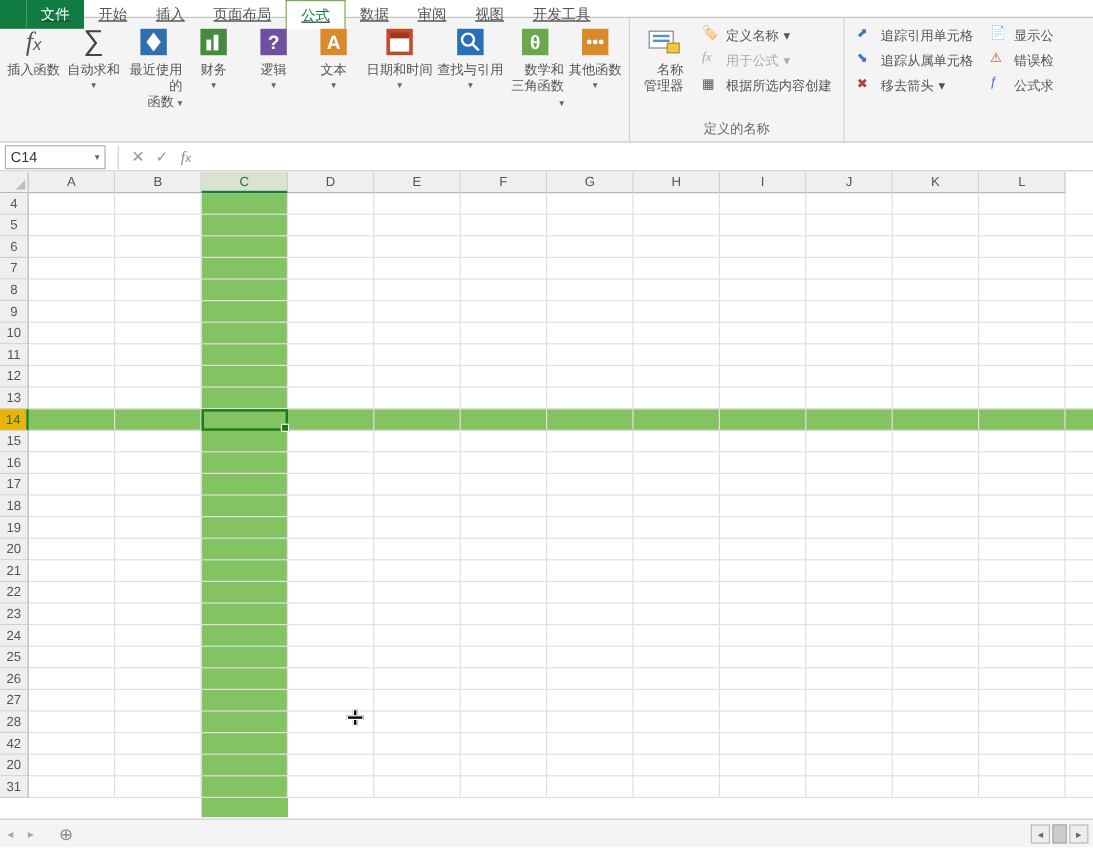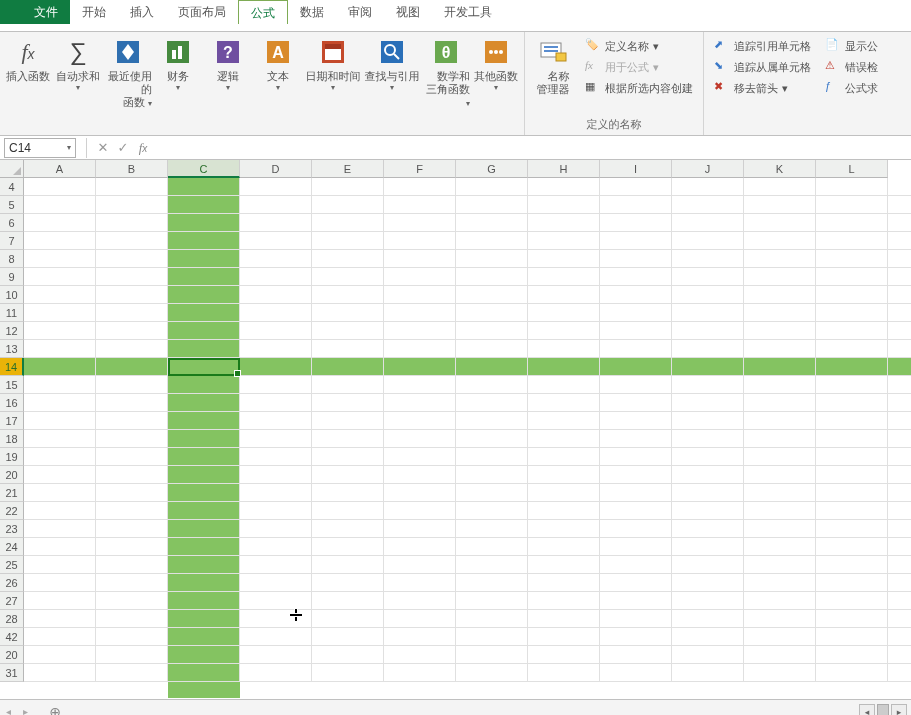--- a/index.html
+++ b/index.html
@@ -1,19 +1,19 @@
 <!DOCTYPE html>
 <html><head>
 <meta charset="utf-8">
 <style>
 * { margin:0; padding:0; box-sizing:border-box; font-family:"Microsoft YaHei","SimSun",sans-serif; }
 body { width:911px; height:715px; background:#fff; overflow:hidden; font-size:12px; color:#333; }
 
 
-.menubar { height:32px; background:#fff; display:flex; border-bottom:1px solid #c0c0c0; }
+.menubar { height:15px; background:#fff; display:flex; border-bottom:1px solid #c0c0c0;text-decoration:underline; }
 .menubar .app-icon { width:22px; height:24px; background:#107c41; }
 .menubar .tab { padding:0 12px; height:24px; line-height:24px; cursor:pointer; font-size:12px; color:#555; }
 .menubar .tab.file { background:#107c41; color:#fff; font-weight:400; }
 .menubar .tab.active { border:1px solid #7eab55; border-bottom:none; color:#107c41; background:#fff; }
 
 
 .ribbon { height:104px; background:#f4f4f4; display:flex; border-bottom:1px solid #c0c0c0; font-size:11px; color:#555; }
 .group { border-right:1px solid #d4d4d4; padding:2px 4px 0 4px; display:flex; flex-direction:column; }
 .group-body { flex:1; display:flex; align-items:flex-start; gap:2px; }
 .group-label { text-align:center; font-size:11px; color:#666; padding:2px 0 3px; }
@@ -23,21 +23,21 @@
 .big-btn .lbl { font-size:11px; line-height:13px; text-align:right; margin-top:2px; }
 .big-btn .arrow { font-size:8px; color:#666; }
 
 .side-col { display:flex; flex-direction:column; gap:1px; padding:2px 2px; }
 .side-item { display:flex; align-items:center; gap:4px; height:20px; padding:0 4px; cursor:pointer; white-space:nowrap; font-size:11px; }
 .side-item .ic { width:16px; height:16px; }
 .side-item.disabled { color:#aaa; }
 
 
 .fbar { height:24px; display:flex; align-items:center; border-bottom:1px solid #c0c0c0; background:#fff; }
-.namebox { width:72px; height:20px; border:1px solid #b0b0b0; margin:0 4px; padding:1px 4px; font-size:12px; display:flex; align-items:center; justify-content:space-between; }
+.namebox { width:84px; height:20px; border:1px solid #b0b0b0; margin:0 4px; padding:1px 4px; font-size:12px; display:flex; align-items:center; justify-content:space-between; }
 .namebox .dd { font-size:8px; color:#666; }
 .fbar .sep { width:1px; height:20px; background:#d0d0d0; margin:0 6px; }
 .fbar .fb-btn { width:20px; text-align:center; color:#999; cursor:pointer; font-size:13px; }
 .fbar .fb-btn.fx { font-style:italic; font-family:"Times New Roman",serif; color:#888; font-size:13px; }
 .fbar input { flex:1; border:none; outline:none; height:20px; font-size:12px; padding:0 4px; }
 
 
 .grid-wrap { position:relative; width:911px; height:539px; overflow:hidden; background:#fff; }
 .corner { position:absolute; left:0; top:0; width:24px; height:18px; background:#eef0ee; border-right:1px solid #b7b7b7; border-bottom:1px solid #b7b7b7; }
 .corner::after{ content:""; position:absolute; right:2px; bottom:2px; width:0;height:0;border-left:8px solid transparent;border-bottom:8px solid #bdbdbd;}

